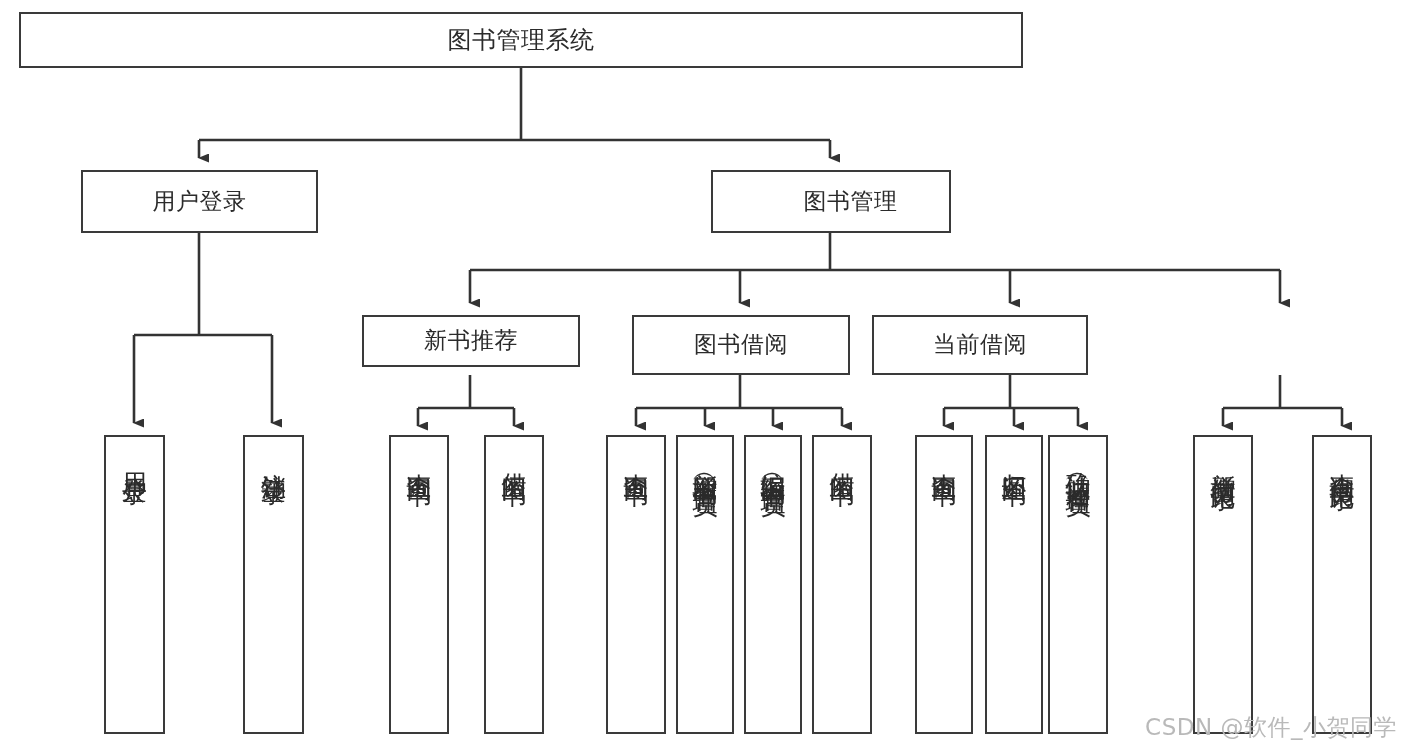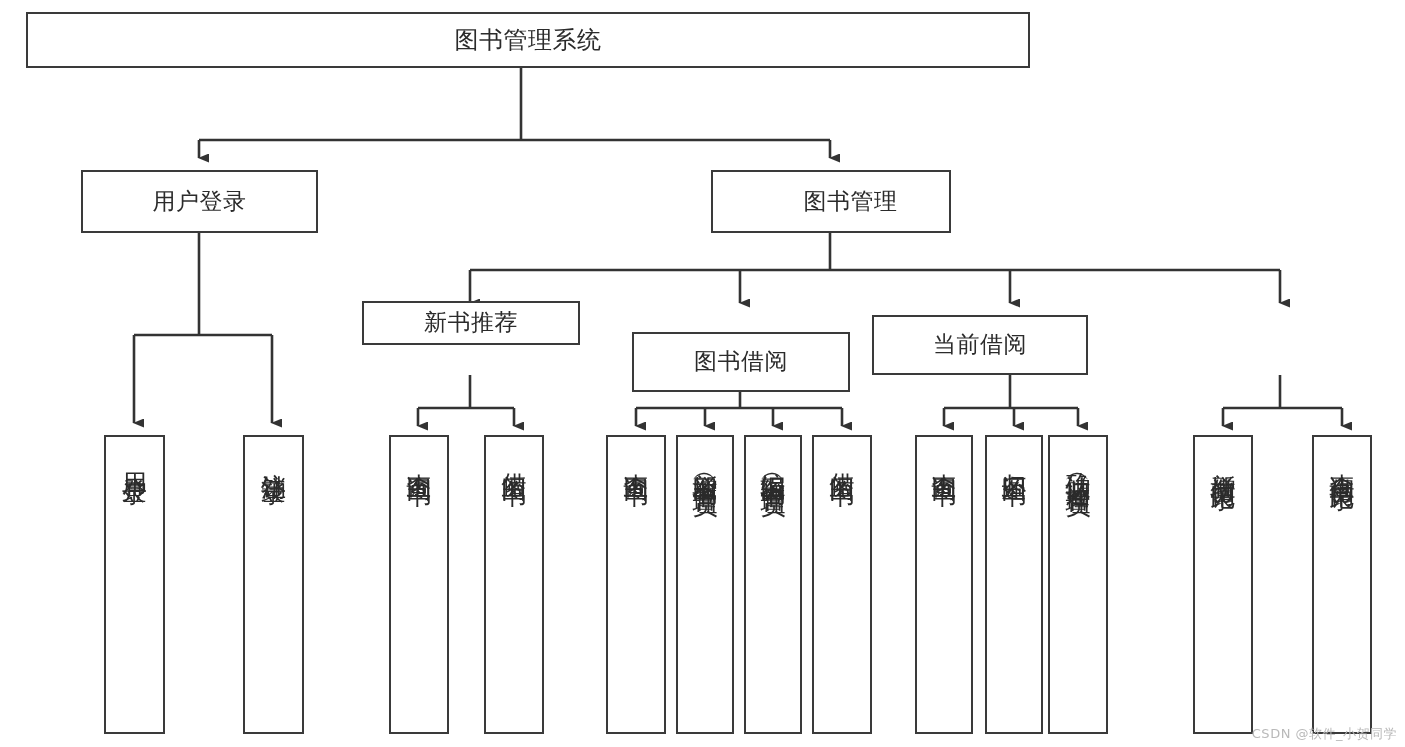--- a/index.html
+++ b/index.html
@@ -59,21 +59,21 @@
     text-orientation: upright;
     font-size: 25px;
     letter-spacing: 3px;
     line-height: 1;
     white-space: pre;
   }
   #watermark {
     position: absolute;
     right: 8px;
     bottom: 4px;
-    font-size: 13px;
+    font-size: 23px;
     color: #b9b9b9;
     letter-spacing: 0.5px;
     z-index: 6;
     white-space: nowrap;
     font-family: "DejaVu Sans", "Liberation Sans", sans-serif;
   }
 </style>
 </head>
 <body>
 
@@ -124,37 +124,37 @@
       <path d="M1014,408 L1014,426" marker-end="url(#arrowhead)"></path>
       <path d="M1078,408 L1078,426" marker-end="url(#arrowhead)"></path>
 
       <path d="M1280,375 L1280,408"></path>
       <path d="M1223,408 L1342,408"></path>
       <path d="M1223,408 L1223,426" marker-end="url(#arrowhead)"></path>
       <path d="M1342,408 L1342,426" marker-end="url(#arrowhead)"></path>
     </g>
   </svg>
 
-  <div class="node root horiz" style="left:19px; top:12px; width:1004px; height:56px;margin-left:7px;">
+  <div class="node root horiz" style="left:19px; top:12px; width:1004px; height:56px;">
     <span class="node-label">图书管理系统</span>
   </div>
 
   <div class="node horiz" style="left:81px; top:170px; width:237px; height:63px;">
     <span class="node-label">用户登录</span>
   </div>
 
   <div class="node horiz" style="left:711px; top:170px; width:240px; height:63px;padding-left:39px;">
     <span class="node-label">图书管理</span>
   </div>
 
-  <div class="node horiz" style="left:362px; top:301px; width:218px; height:44px;">
+  <div class="node horiz" style="left:362px; top:315px; width:218px; height:52px;">
     <span class="node-label">新书推荐</span>
   </div>
 
-  <div class="node horiz" style="left:632px; top:315px; width:218px; height:60px;margin-top:17px;">
+  <div class="node horiz" style="left:632px; top:315px; width:218px; height:60px;">
     <span class="node-label">图书借阅</span>
   </div>
 
   <div class="node horiz" style="left:872px; top:315px; width:216px; height:60px;">
     <span class="node-label">当前借阅</span>
   </div>
 
 
   <div class="node vert" style="left:104px; top:435px; width:61px; height:299px;">
     <span class="node-label">用户登录</span>

